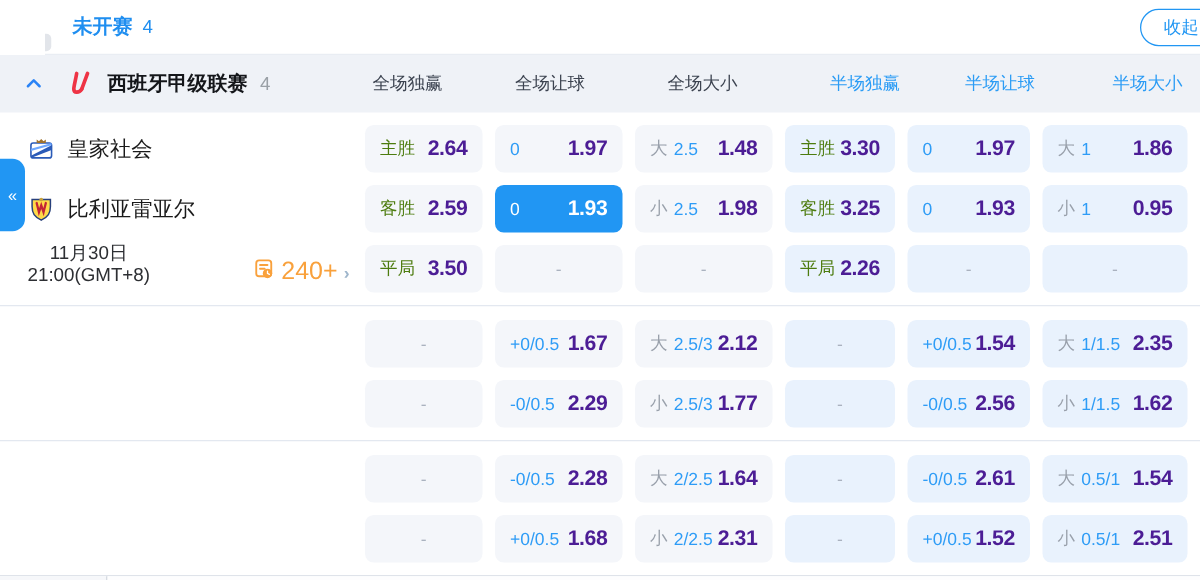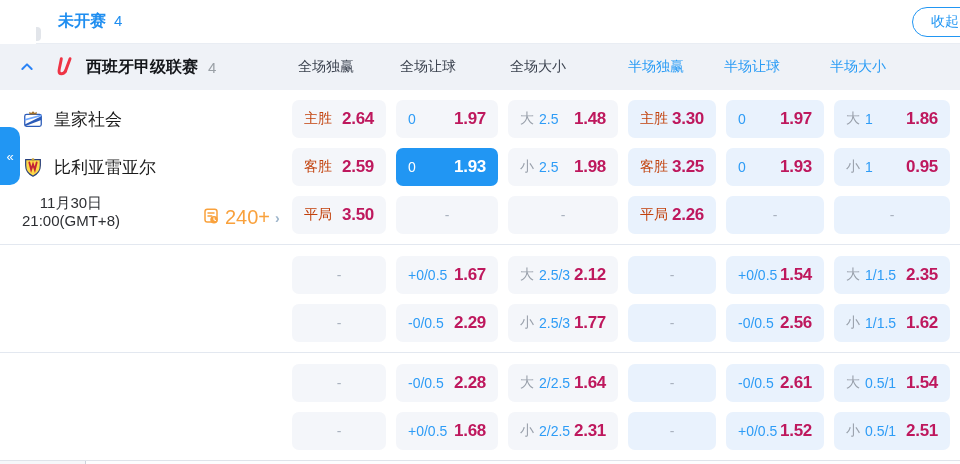--- a/index.html
+++ b/index.html
@@ -18,41 +18,41 @@
   .left-notch { position:absolute; left:0; top:27px; width:5px; height:14px;
     background:#e2e5ea; border-radius:0 4px 4px 0; }
 
   
   .league-header { position:relative; height:46px; background:#eff2f7; display:flex; align-items:center; }
   .chev-up { margin-left:16px; width:22px; height:22px; display:flex; align-items:center; justify-content:center; cursor:pointer; }
   .laliga { margin-left:16px; width:22px; height:22px; }
   .league-name { margin-left:10px; font-size:16px; font-weight:bold; color:#14161a; }
   .league-count { margin-left:10px; font-size:15px; color:#9aa0a6; }
   .cols-grid { position:absolute; left:292px; right:0; top:0; bottom:0;
-    display:grid; grid-template-columns:94px 102px 110px 88px 98px 116px; column-gap:8px; align-items:center; }
+    display:grid; grid-template-columns:94px 102px 110px 88px 98px 116px; column-gap:20px; align-items:center; }
   .col-h { font-size:14px; padding-left:6px; color:#3c4350; }
   .col-h.half { color:#2b9cf5; }
 
   
   .match-block { position:relative; }
   .group { padding:10px 0 0 292px; }
   .group .orow { display:grid; grid-template-columns:94px 102px 110px 88px 98px 116px;
     column-gap:10px; margin-bottom:10px; }
   .group-sep { border-top:1px solid #e3e8f0; }
   .group.g2 { padding-top:11px; }
 
   .cell { height:38px; border-radius:7px; background:#f4f6fa; display:flex; align-items:center;
     justify-content:space-between; padding:0 12px; cursor:pointer; }
   .cell.half { background:#e9f2fd; }
   .cell.sel { background:#2196f3; }
   .cell .lft { display:flex; align-items:center; gap:5px; }
-  .pick { font-size:14px; color:#c2410c; }
+  .pick { font-size:14px; color:#4d7c0f; }
   .pick.grey { color:#99a0ab; }
   .line { font-size:14px; color:#2e9cf6; }
-  .val { font-size:17px; font-weight:bold; color:#be185d; letter-spacing:-0.3px; }
+  .val { font-size:17px; font-weight:bold; color:#4c1d95; letter-spacing:-0.3px; }
   .cell.sel .pick, .cell.sel .line, .cell.sel .val { color:#fff; }
   .cell.empty { justify-content:center; }
   .dash { color:#aab2bf; font-size:14px; }
 
   
   .left-panel { position:absolute; left:0; top:0; width:292px; height:155px; }
   .team-row { position:absolute; left:22px; display:flex; align-items:center; gap:10px; height:38px; cursor:pointer; }
   .team-row.t1 { top:10px; }
   .team-row.t2 { top:58px; }
   .team-name { font-size:17px; color:#1a1a1a; font-weight:500; }

